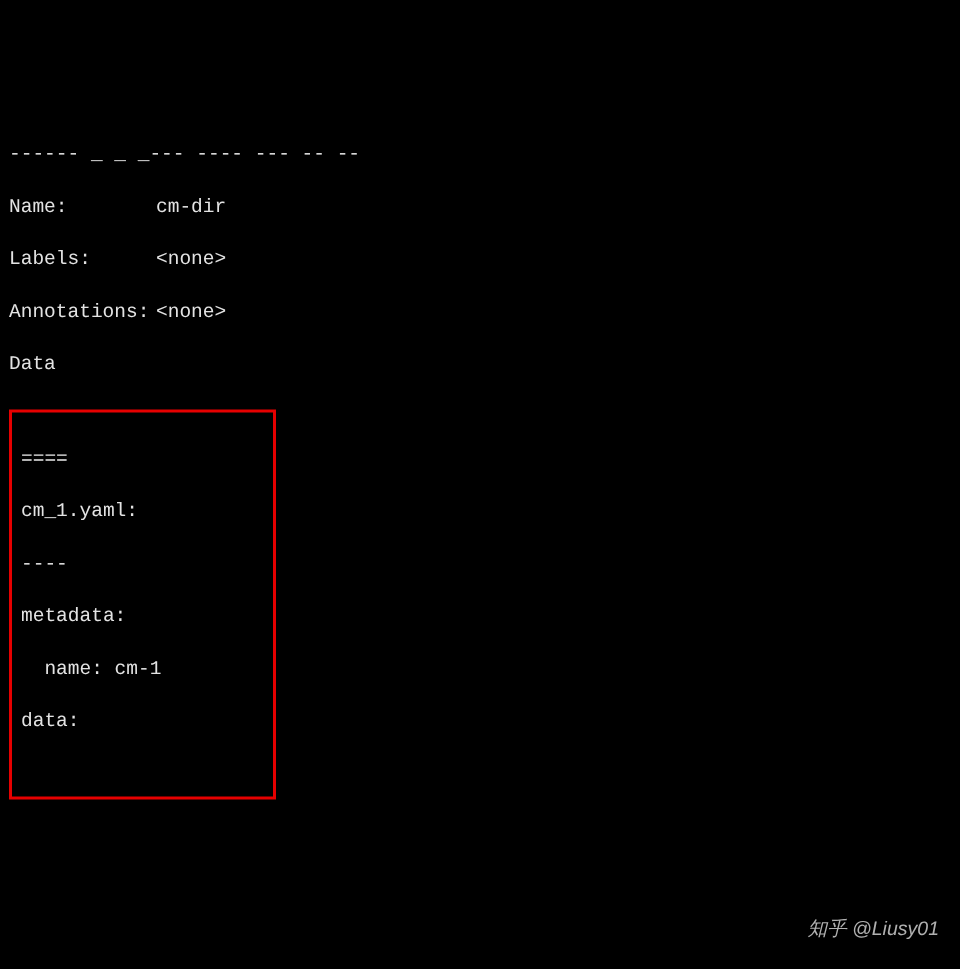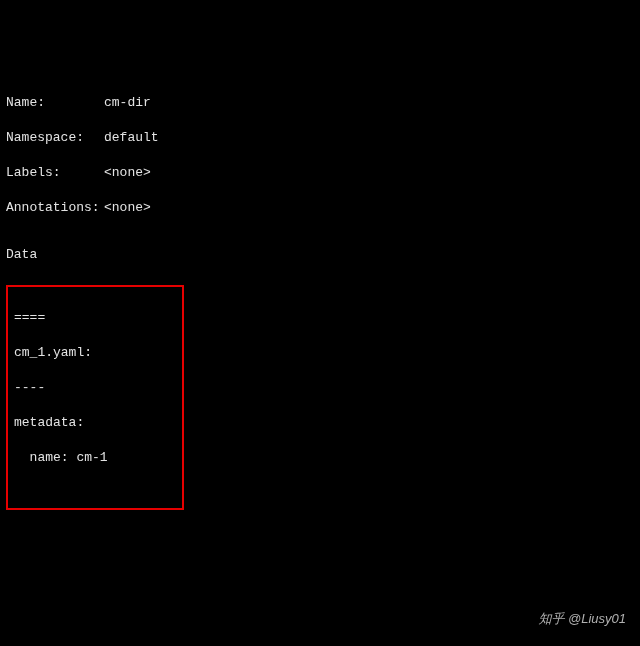--- a/index.html
+++ b/index.html
@@ -11,21 +11,21 @@
       line-height: 1.35;
       width: 640px;
       height: 646px;
       padding: 6px 6px;
       position: relative;
       white-space: pre;
     }
     .prompt-line { color: #e3e3e3; }
     .meta-row { display: block; }
     .meta-label { display: inline-block; width: 98px; }
-    .section-label { margin-top: 12px; }
+    .section-label { }
     .redbox {
       border: 2px solid #e60000;
       padding: 4px 6px 6px 6px;
       margin-top: 4px;
       display: inline-block;
     }
     .box1 { width: 178px; }
     .watermark {
       position: absolute;
       right: 14px;
@@ -35,31 +35,32 @@
       font-family: sans-serif;
       font-style: italic;
     }
   </style>
 </head>
 <body>
 
 
 
 <div>
+<div>------ _ _ _--- ---- --- -- --</div>
 <div class="meta-row"><span class="meta-label">Name:</span><span>cm-dir</span></div>
-<div class="meta-row"><span class="meta-label">Namespace:</span><span>default</span></div>
 <div class="meta-row"><span class="meta-label">Labels:</span><span>&lt;none&gt;</span></div>
 <div class="meta-row"><span class="meta-label">Annotations:</span><span>&lt;none&gt;</span></div>
 <div class="section-label">Data</div>
 <div class="redbox box1">
 <div>====</div>
 <div>cm_1.yaml:</div>
 <div>----</div>
 <div>metadata:</div>
 <div>  name: cm-1</div>
+<div>data:</div>
 
 </div>
 <div></div>
 
 <div></div>
 
 
 
 
 </div>

